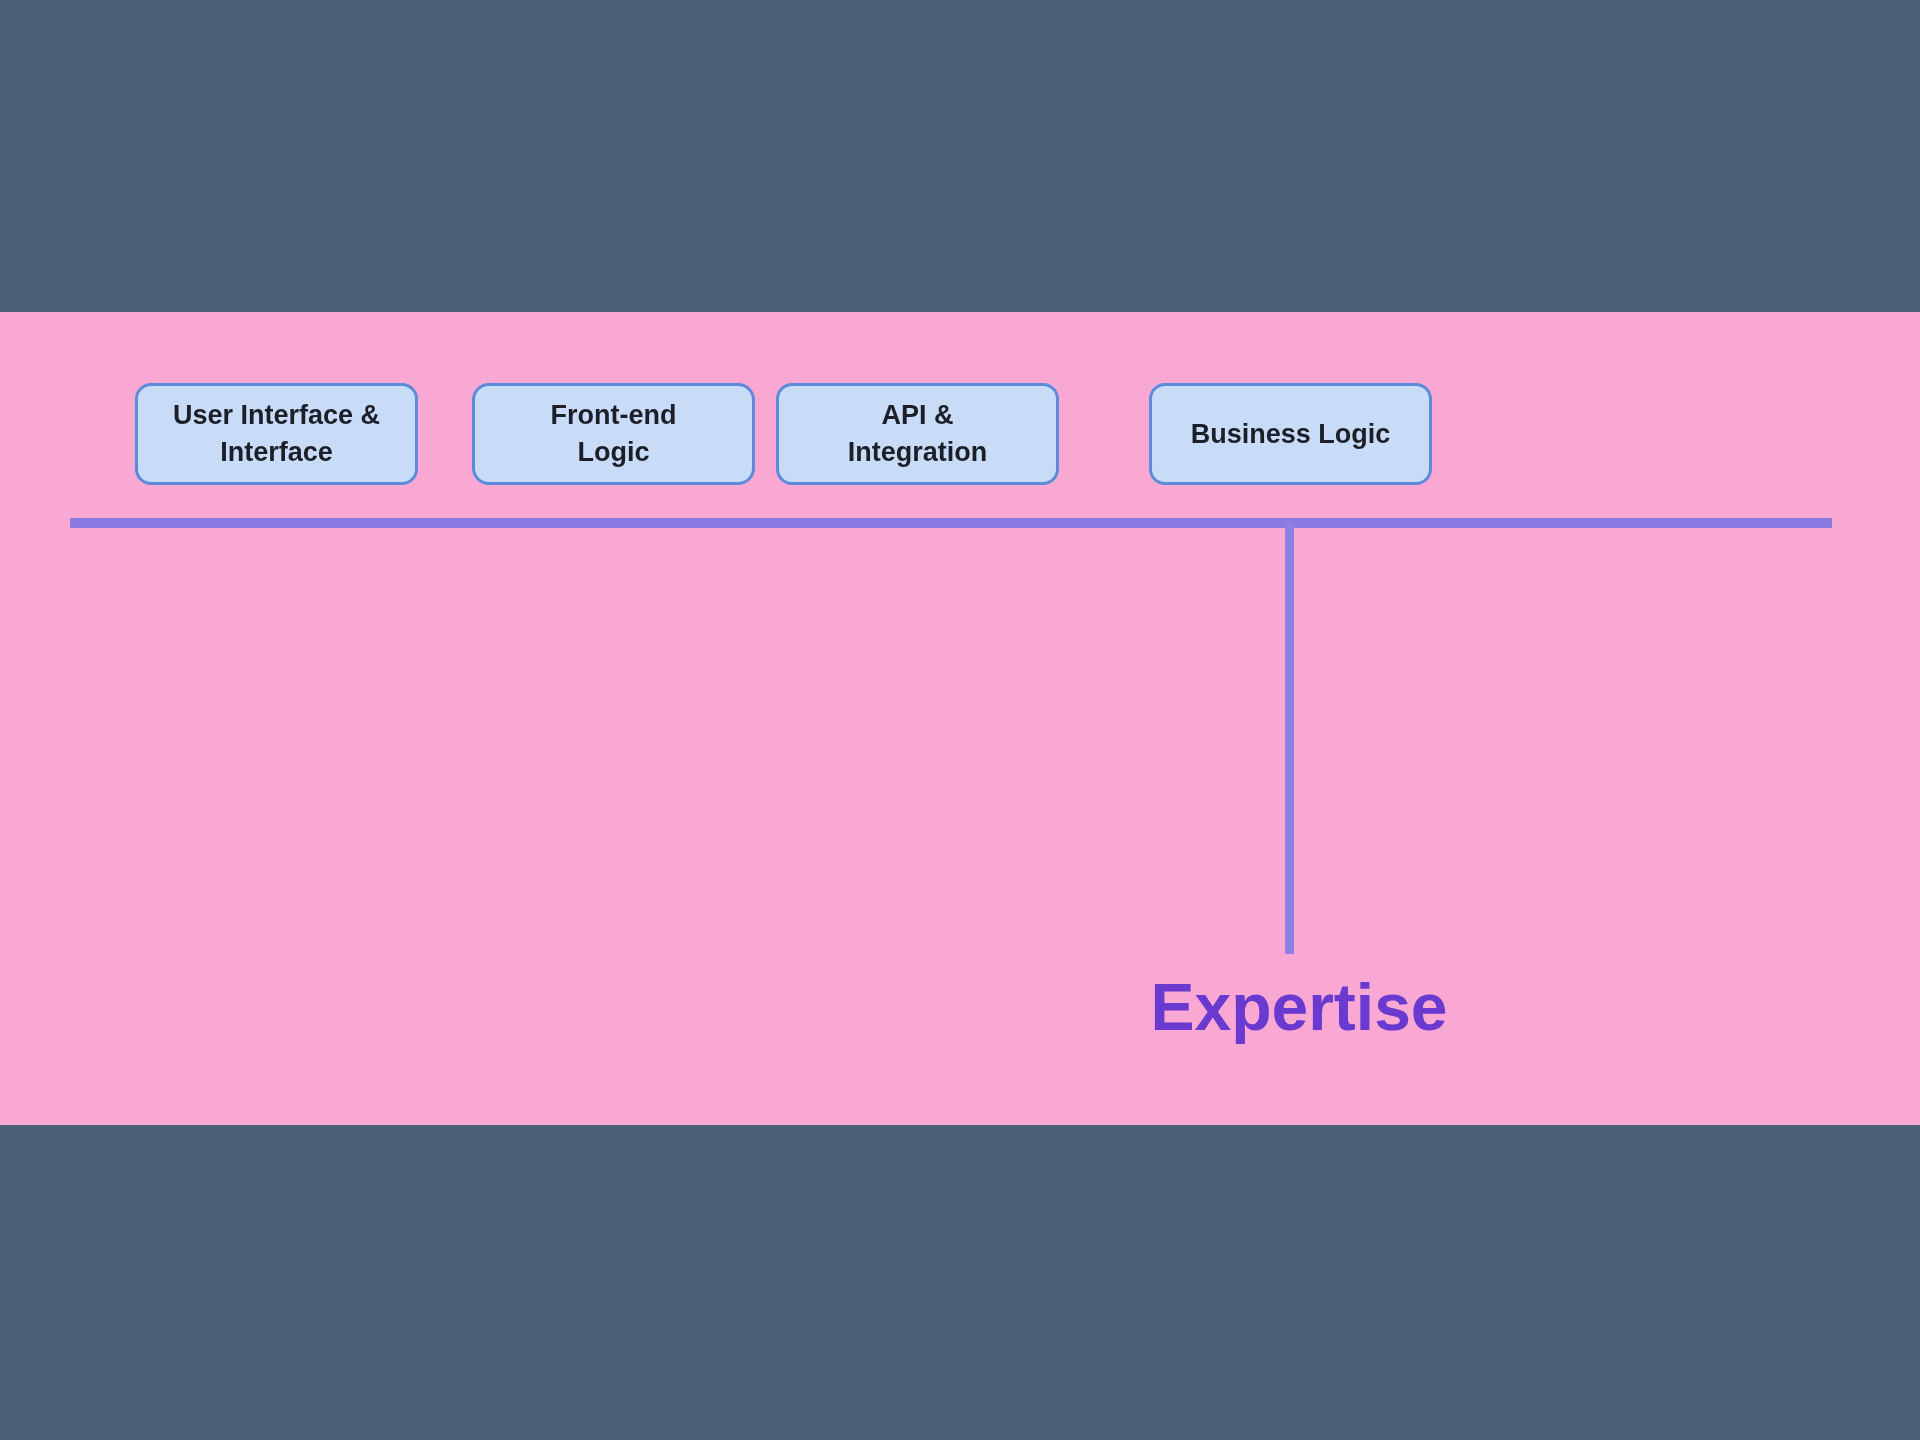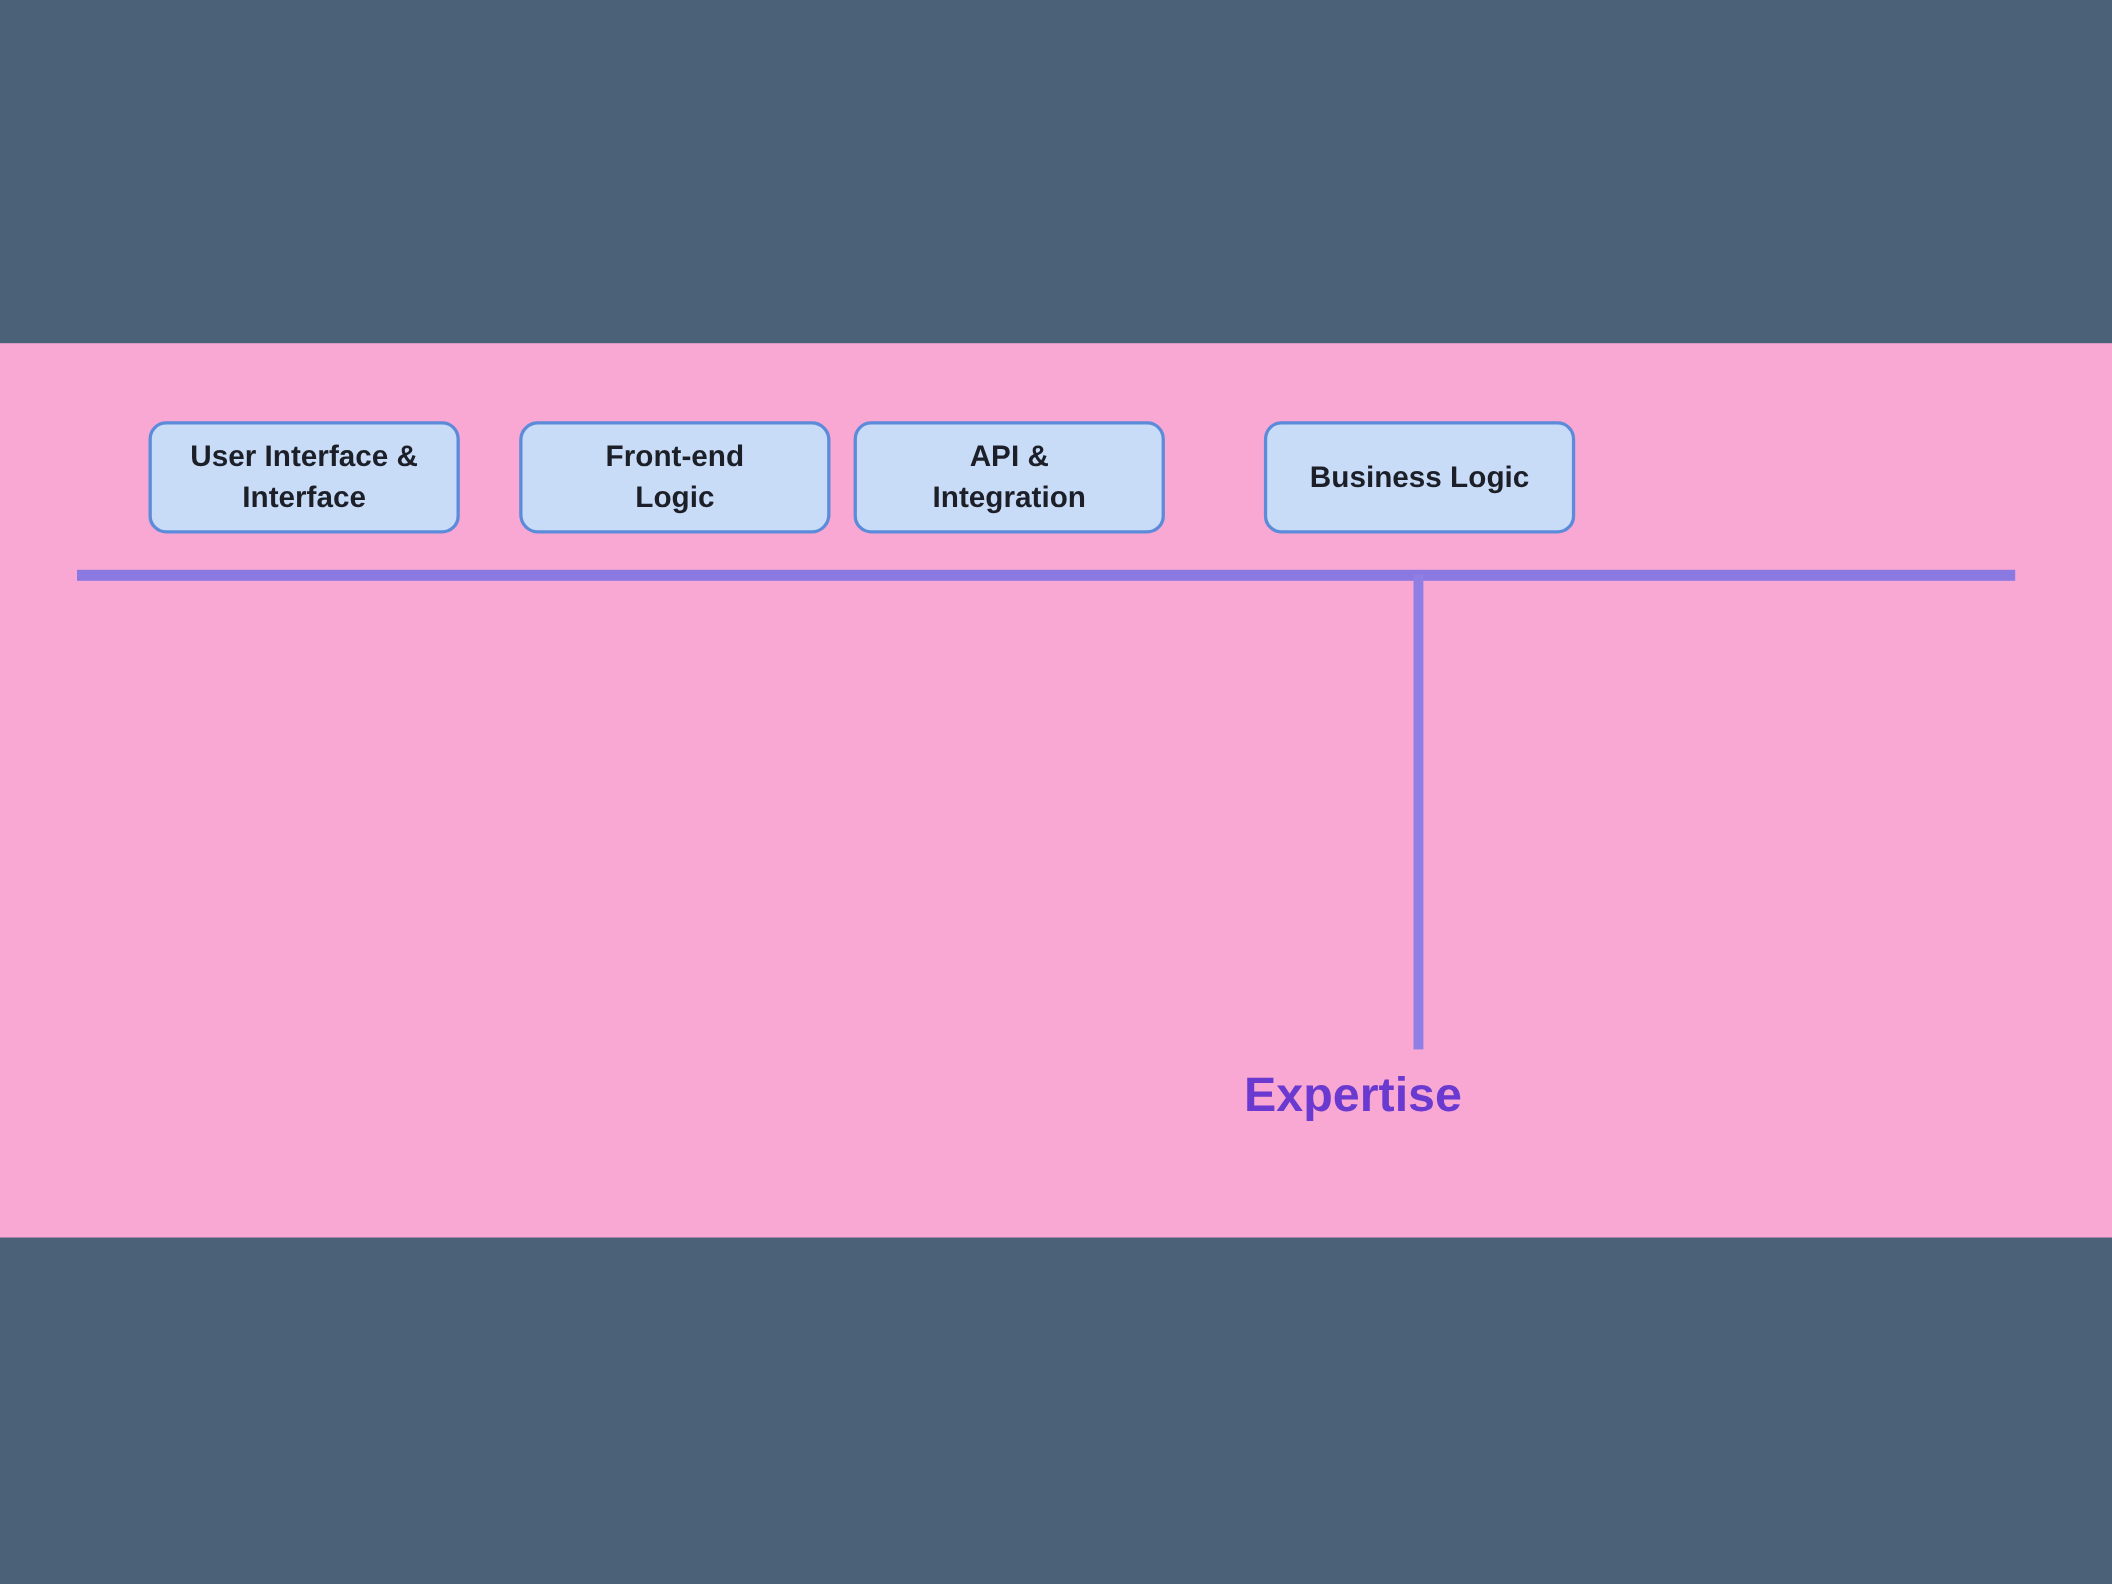--- a/index.html
+++ b/index.html
@@ -65,24 +65,24 @@
   .vline {
     position: absolute;
     left: 1285px;
     top: 522px;
     width: 9px;
     height: 432px;
     background: #8f7fe4;
   }
   .root-label {
     position: absolute;
-    left: 1230px;
+    left: 1299px;
     top: 974px;
     transform: translateX(-50%);
-    font-size: 44px;
+    font-size: 66px;
     font-weight: bold;
     line-height: 1;
     color: #6a39cf;
     white-space: nowrap;
   }
 </style>
 </head>
 <body>
 
 <div class="stage">

